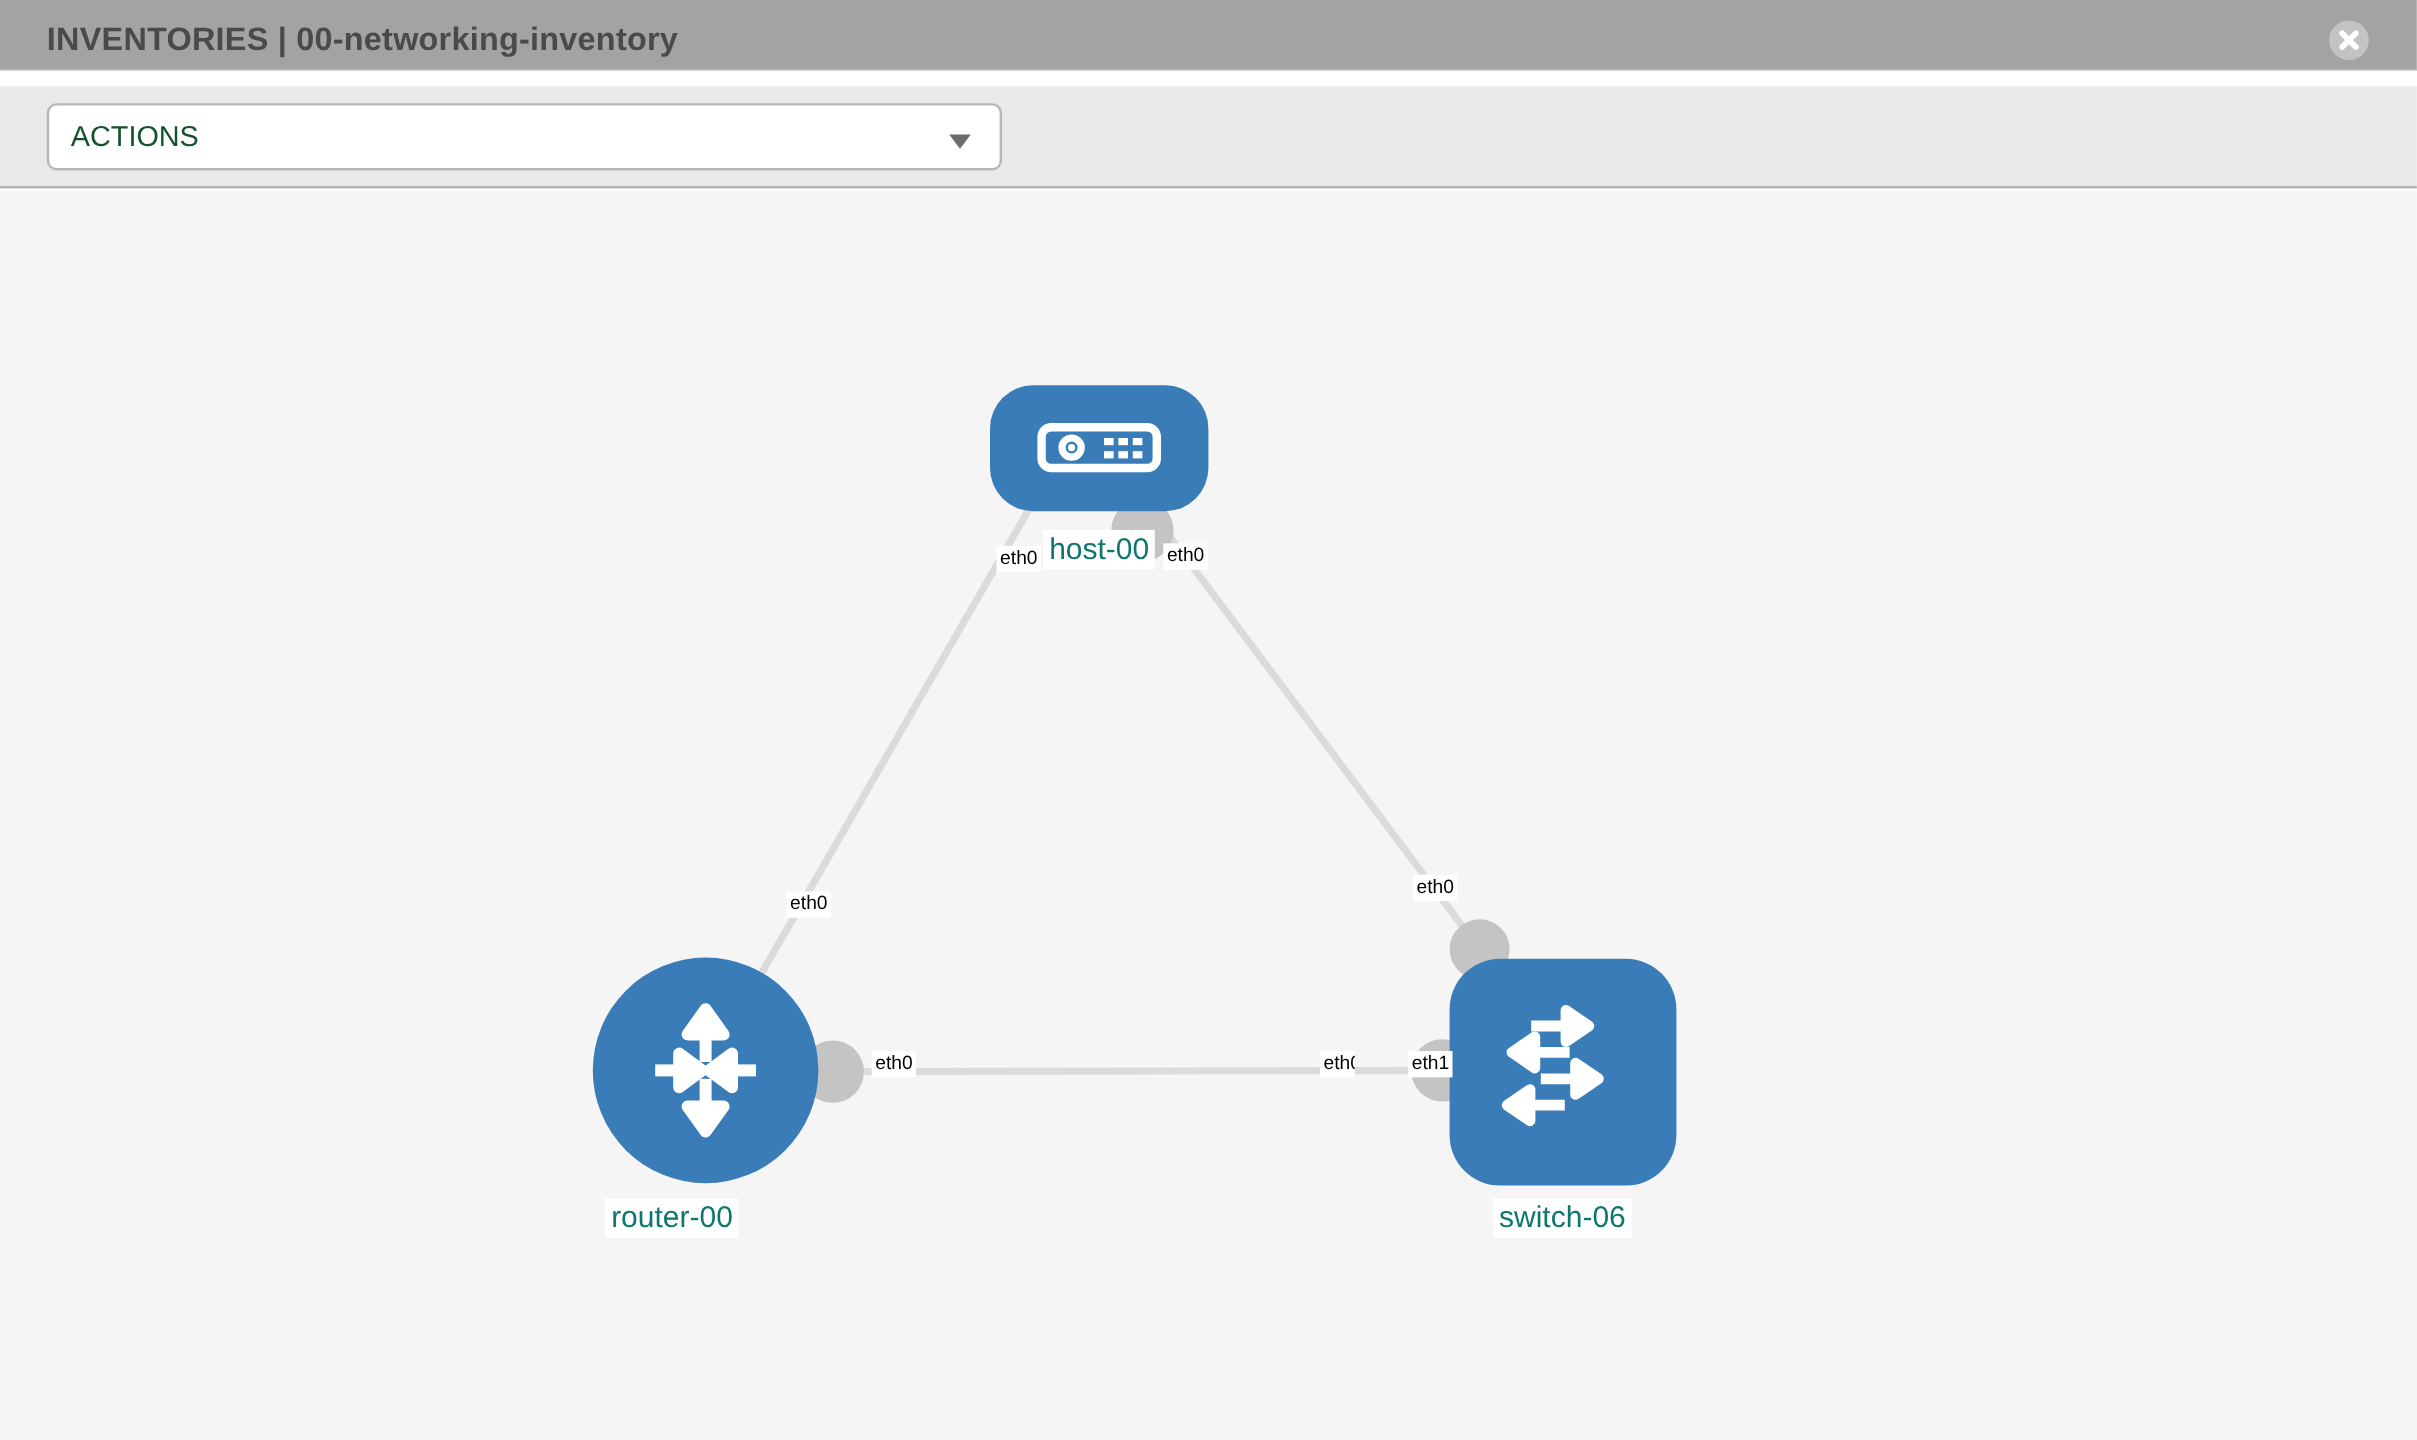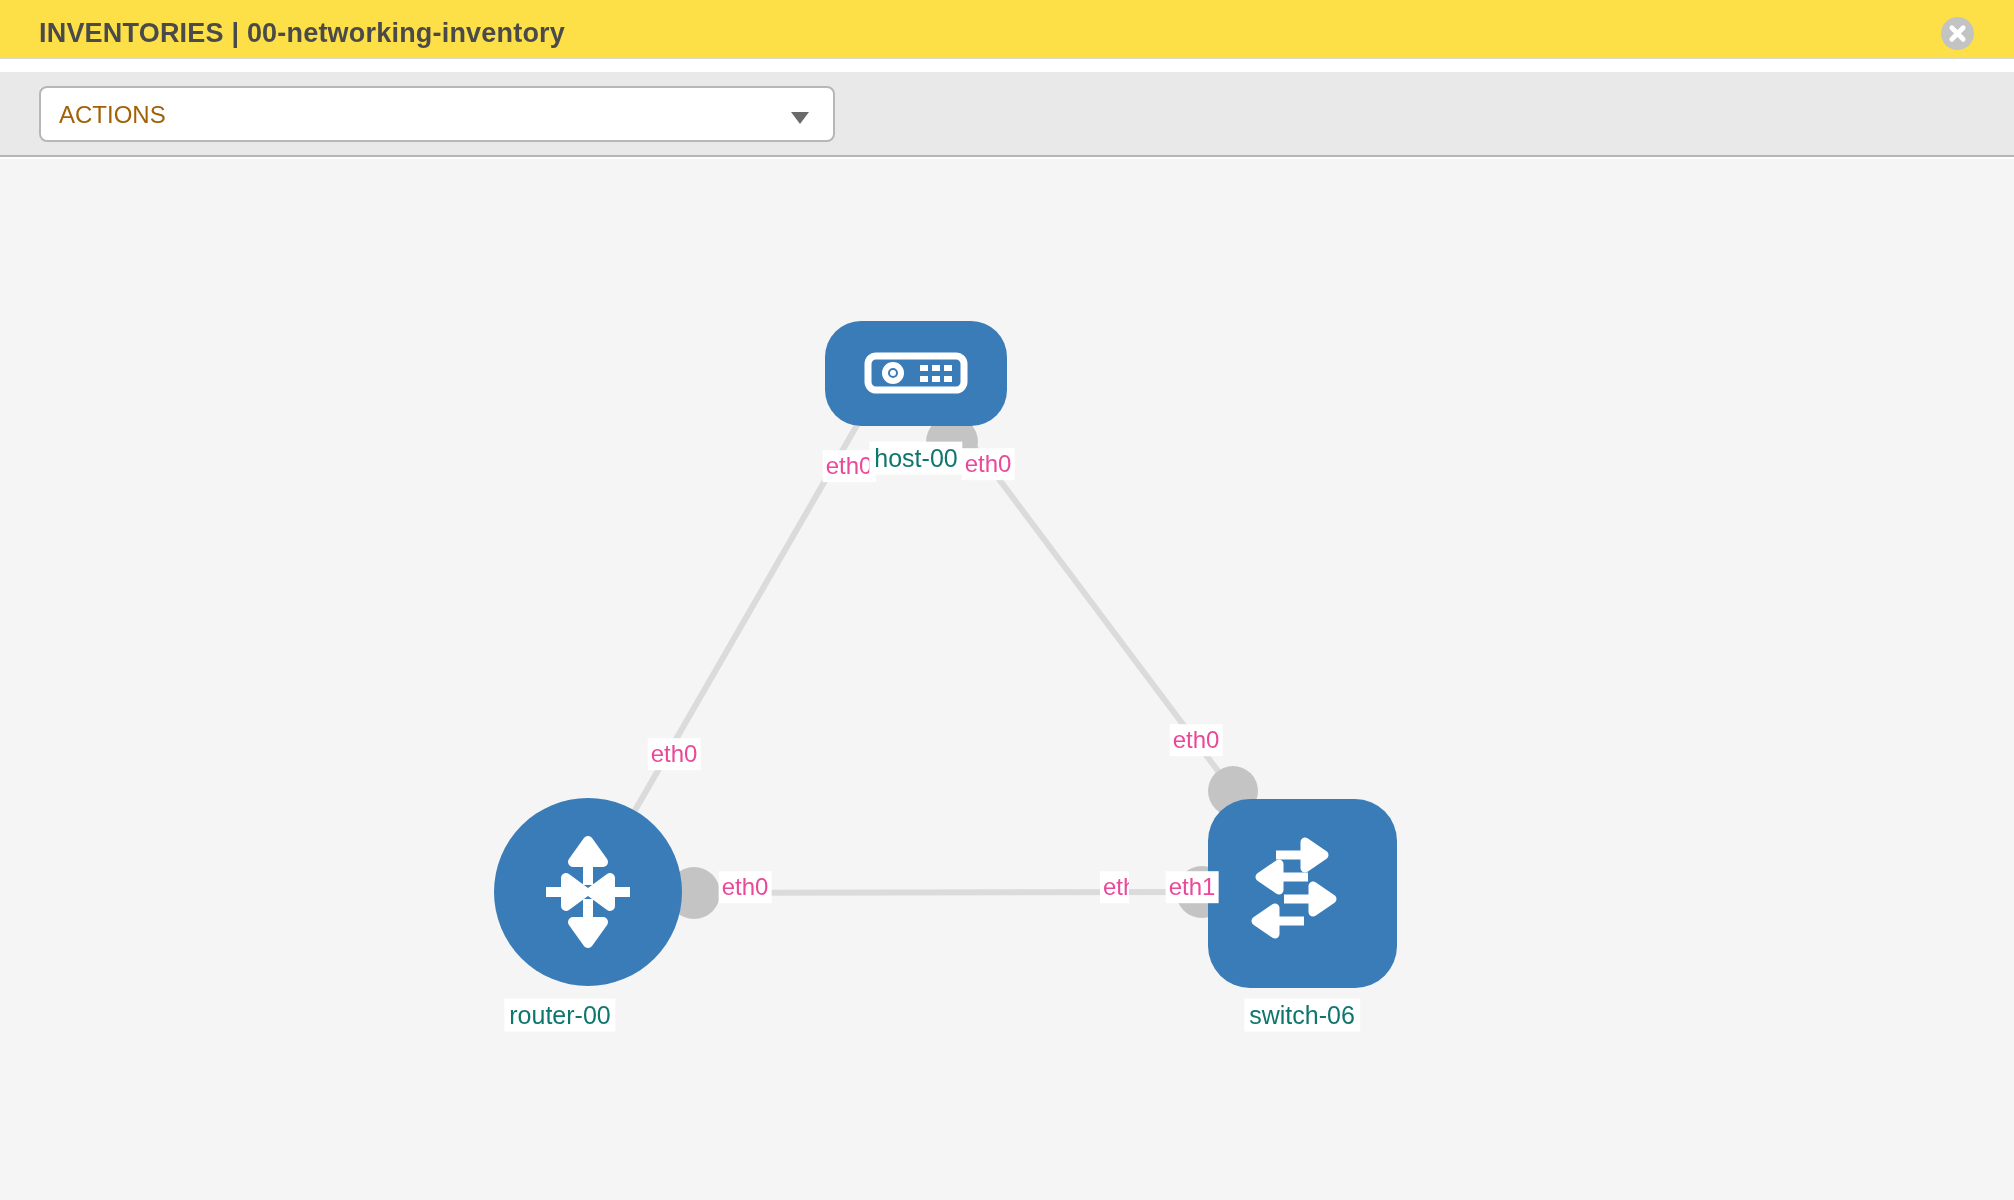--- a/index.html
+++ b/index.html
@@ -1,52 +1,52 @@
 <!DOCTYPE html>
 <html><head>
 <meta charset="utf-8">
 <style>
   * { margin:0; padding:0; box-sizing:border-box; }
   html,body { width:2014px; height:1200px; overflow:hidden;
     font-family:"Liberation Sans","DejaVu Sans",sans-serif; background:#fff; }
 
   
   .header { position:absolute; left:0; top:0; width:2014px; height:59px;
-    background:#fde047; border-bottom:1px solid #d8d8d8; }
+    background:#a3a3a3; border-bottom:1px solid #d8d8d8; }
   .page-title { position:absolute; left:39px; top:18px; font-size:27px;
     font-weight:bold; color:#4a4a4a; letter-spacing:.2px; }
   .close-btn { position:absolute; left:1941px; top:17px; width:33px; height:33px;
     border-radius:50%; background:#c3c3c3; cursor:pointer;
     display:flex; align-items:center; justify-content:center; }
   .close-btn svg { display:block; }
 
   
   .toolbar { position:absolute; left:0; top:72px; width:2014px; height:85px;
     background:#e9e9e9; border-bottom:2px solid #b5b5b5; }
   .dd-box { position:absolute; top:14px; height:56px; background:#fff;
     border:2px solid #b7b7b7; border-radius:8px; cursor:pointer; }
-  .dd-box .dd-label { position:absolute; left:18px; top:13px; font-size:24px; color:#a16207; }
+  .dd-box .dd-label { position:absolute; left:18px; top:13px; font-size:24px; color:#14532d; }
   .dd-caret { position:absolute; right:24px; top:24px; width:0; height:0;
     border-left:9px solid transparent; border-right:9px solid transparent;
     border-top:12px solid #6b6b6b; }
   .actions-box { left:39px; width:796px; }
   .search-box { left:1183px; width:791px; }
   .search-box .dd-label { color:#9b9b9b; }
   .tool-icon { position:absolute; top:96px; width:38px; height:38px; cursor:pointer; }
   .tool-icon svg { width:38px; height:38px; fill:#6e7378; }
   .wrench { left:1048px; }
   .key { left:1116px; }
 
   
   .canvas { position:absolute; left:0; top:159px; width:2014px; height:1041px;
     background:#f5f5f5; }
   .canvas svg.topo { position:absolute; left:0; top:0; }
 
   .net-label { position:absolute; transform:translate(-50%,-50%);
-    background:#ffffff; color:#ec4899; font-size:24px; line-height:1.15;
+    background:#ffffff; color:#000000; font-size:16px; line-height:1.15;
     padding:2px 3px; white-space:nowrap; }
   .node-label { font-size:25px; color:#0f766e; padding:2px 5px; }
   .clip-label { transform:translate(0,-50%); overflow:hidden; width:29px; }
 </style>
 </head>
 <body>
 
 <div class="header">
   <div class="page-title">INVENTORIES | 00-networking-inventory</div>
   <div class="close-btn">

